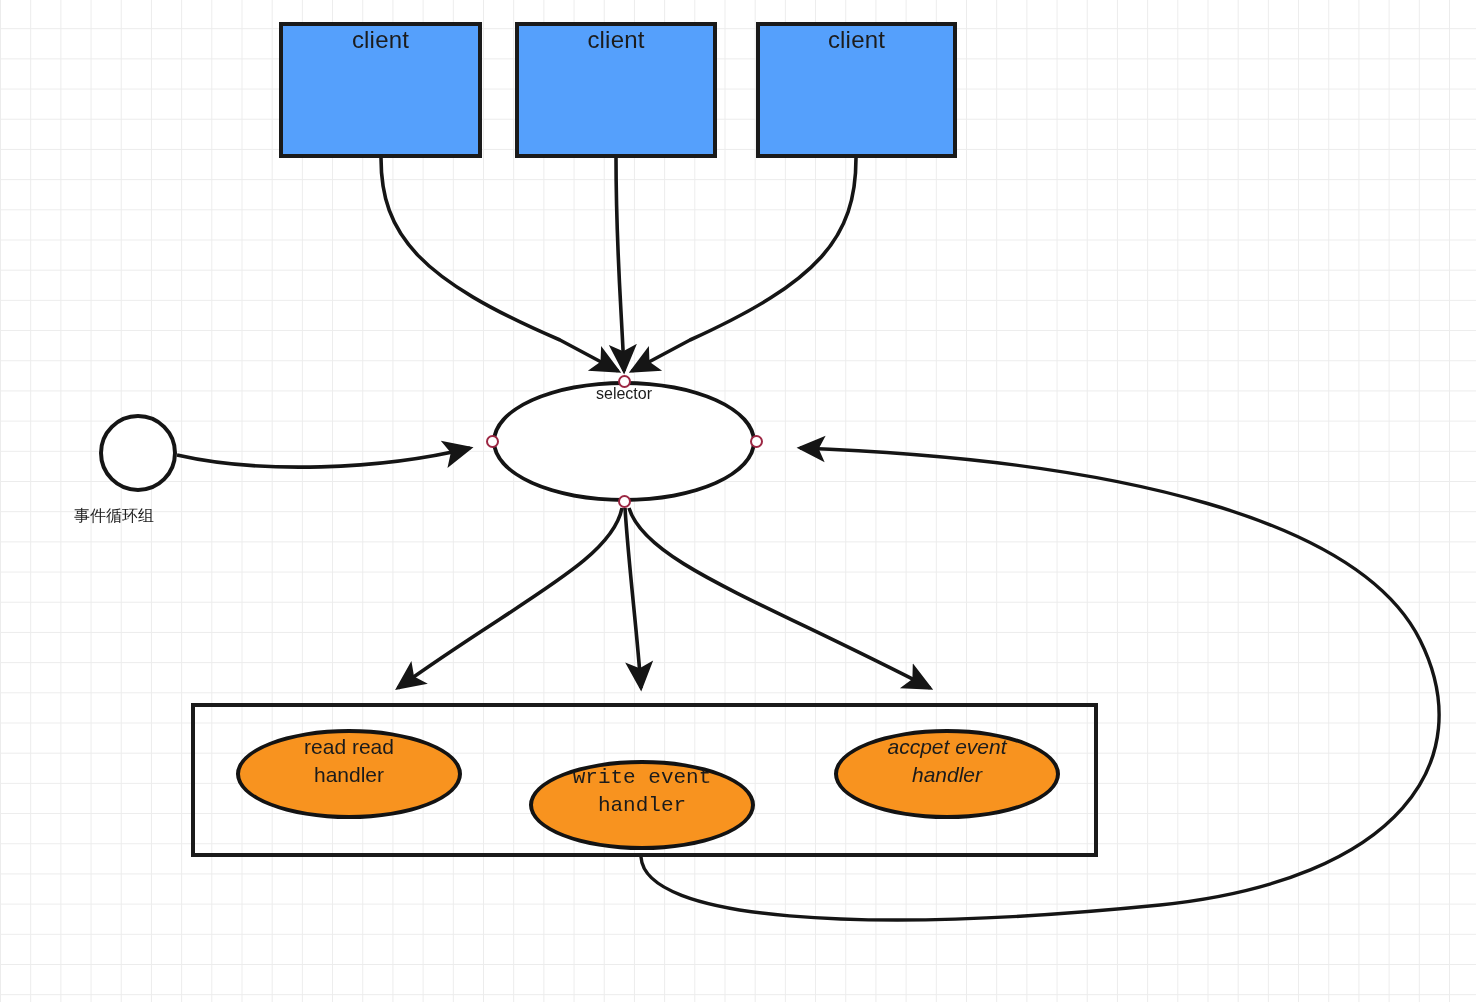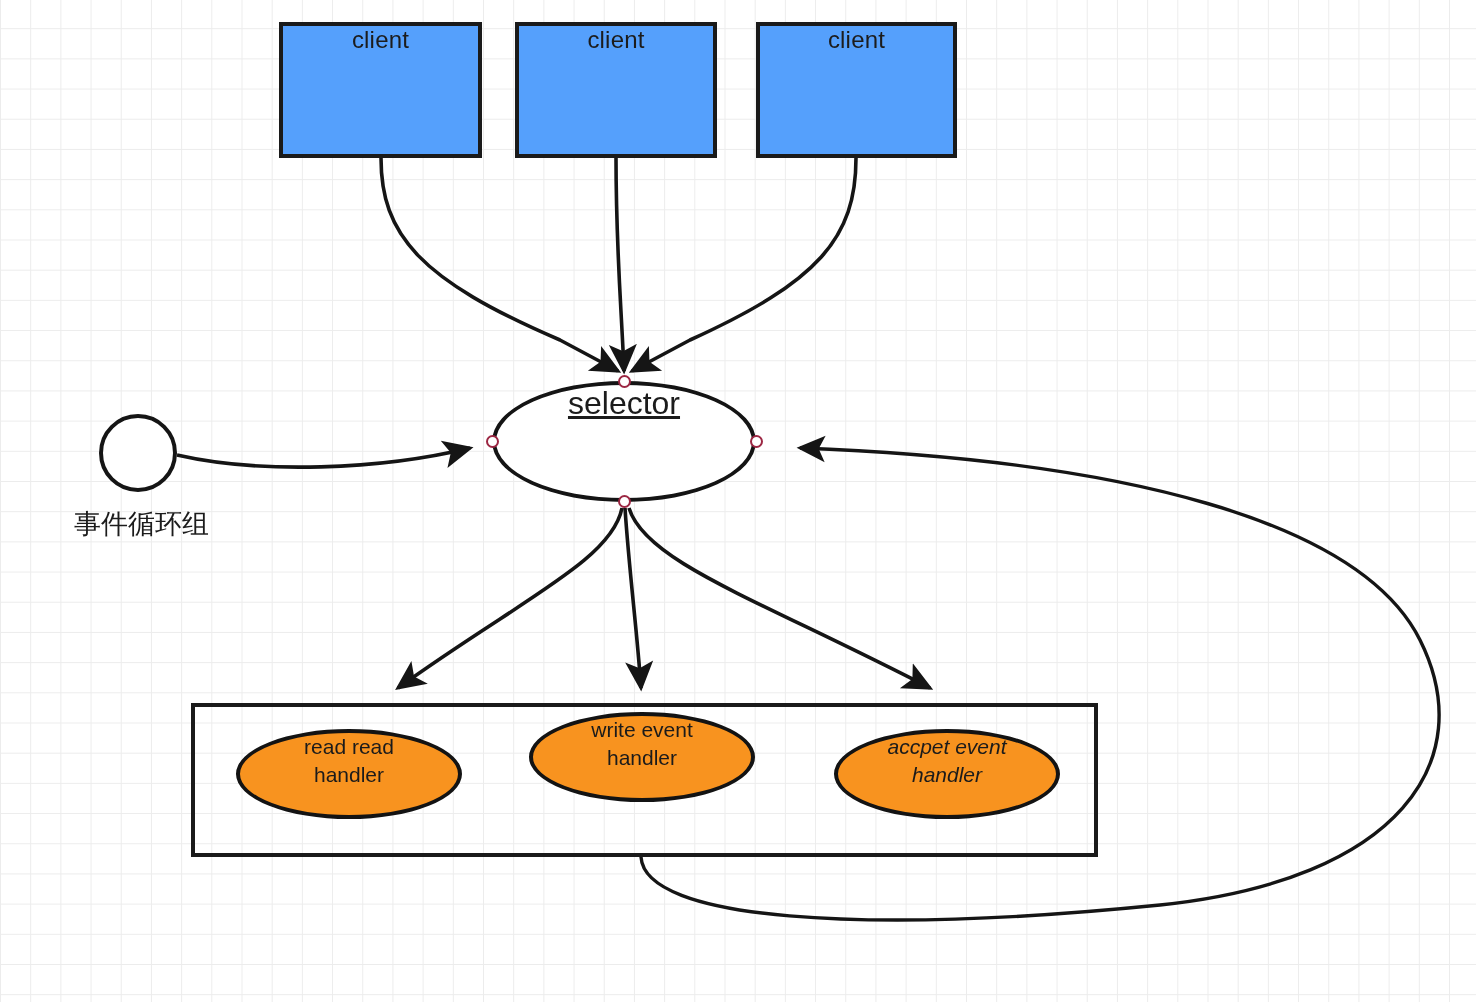--- a/index.html
+++ b/index.html
@@ -41,31 +41,30 @@
     border: 4px solid #1a1a1a;
     color: #1c1c1c;
     font-size: 24px;
     letter-spacing: 0.2px;
   }
   .selector-ellipse {
     background: #ffffff;
     border: 4px solid #141414;
     border-radius: 50%;
     color: #1c1c1c;
-    font-size: 32px;
-    text-decoration: underline;
+    font-size: 16px;
   }
   .loop-circle {
     background: #ffffff;
     border: 4px solid #151515;
     border-radius: 50%;
   }
   .loop-label {
     position: absolute;
-    font-size: 27px;
+    font-size: 16px;
     color: #1c1c1c;
     white-space: nowrap;
   }
   .handler-container {
     background: transparent;
     border: 4px solid #1a1a1a;
   }
   .handler-ellipse {
     background: #f8931f;
     border: 4px solid #131313;
@@ -140,21 +139,21 @@
 
   <div class="node handler-container" style="left:191px; top:703px; width:907px; height:154px;"></div>
 
   <div class="node handler-ellipse" style="left:236px; top:729px; width:226px; height:90px;">
     <span>
       <span>read read</span><br>
       <span>handler</span>
     </span>
   </div>
 
-  <div class="node handler-ellipse" style="left:529px; top:712px; width:226px; height:90px;">
+  <div class="node handler-ellipse" style="left:529px; top:760px; width:226px; height:90px;font-family:Liberation Mono, monospace;">
     <span>
       <span>write event</span><br>
       <span>handler</span>
     </span>
   </div>
 
   <div class="node handler-ellipse" style="left:834px; top:729px; width:226px; height:90px;font-style:italic;">
     <span>
       <span>accpet event</span><br>
       <span>handler</span>

